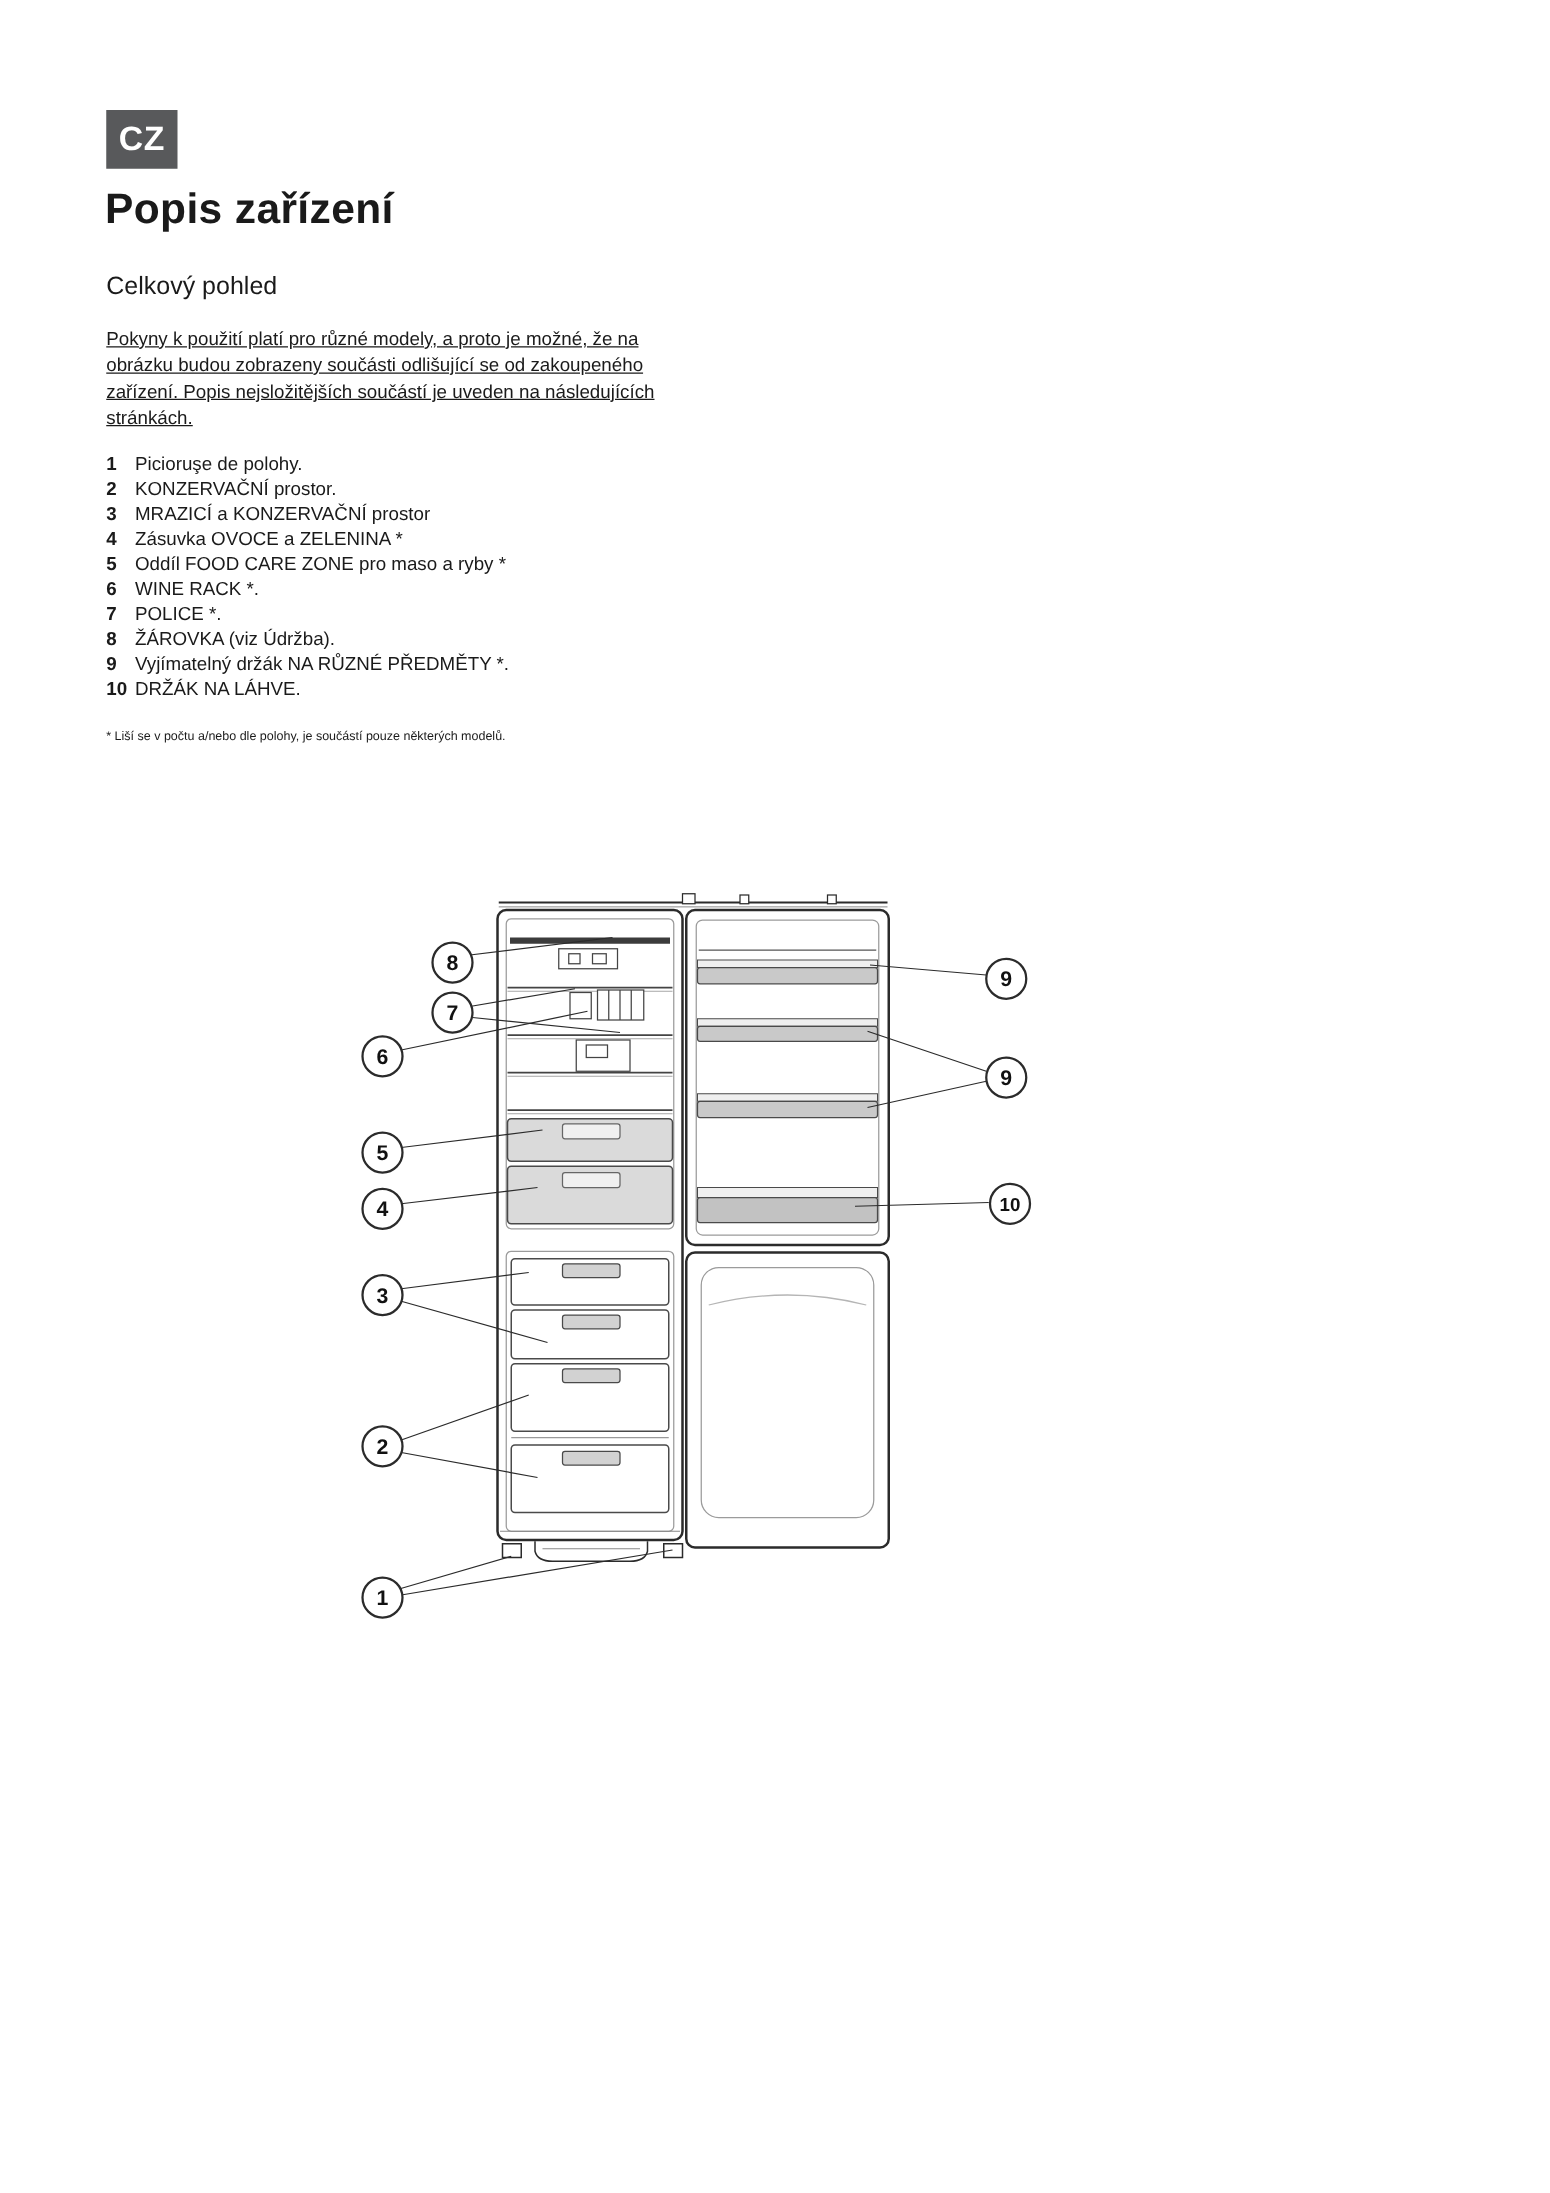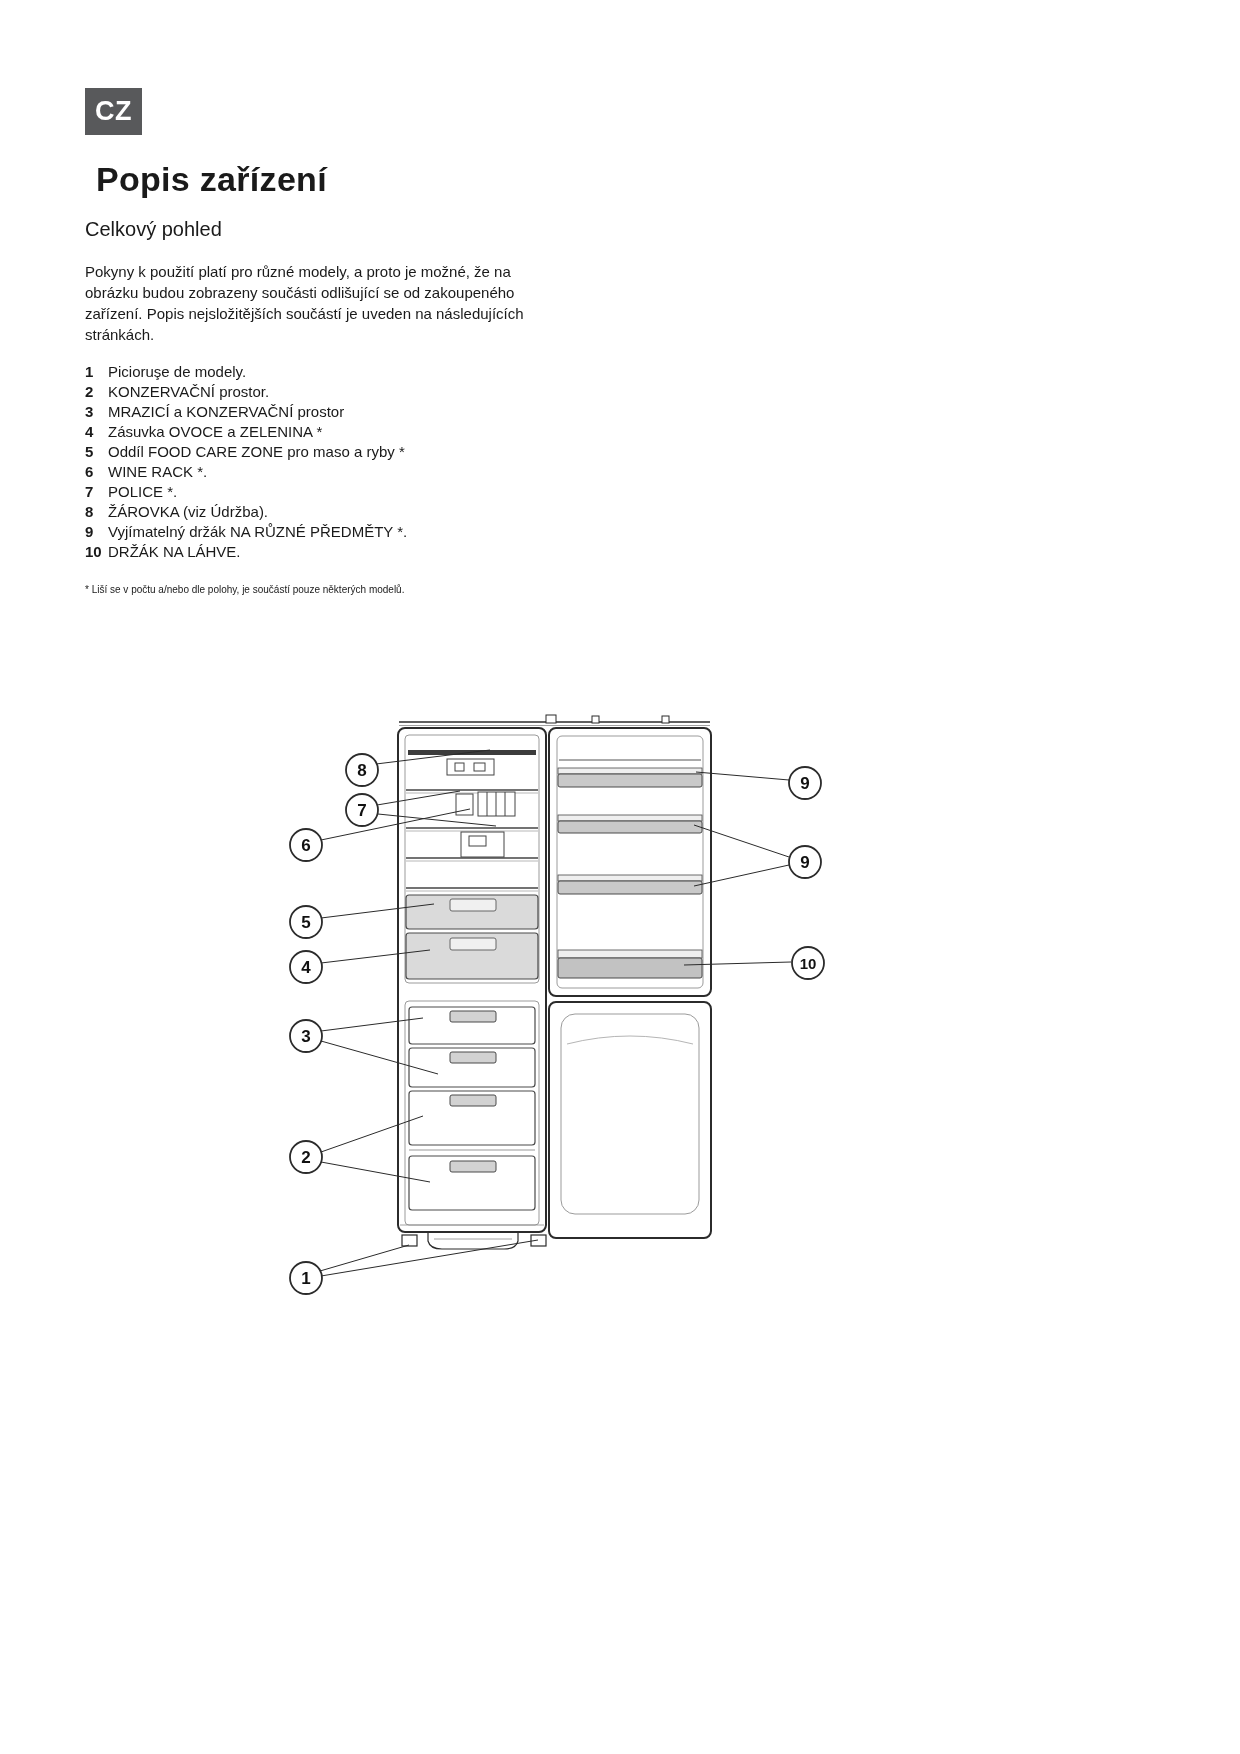--- a/index.html
+++ b/index.html
@@ -25,20 +25,21 @@
     font-size: 34px; font-weight: bold; letter-spacing: 0.3px;
   }
   .section-heading {
     position: absolute; left: 85px; top: 218px;
     font-size: 20px; font-weight: normal;
   }
   .intro {
     position: absolute; left: 85px; top: 261px;
     width: 482px; font-size: 15px; line-height: 21px;
     text-align: left;
+    text-decoration: underline;
   }
   .parts-list {
     position: absolute; left: 85px; top: 362px;
     width: 500px; font-size: 15px; line-height: 20px;
   }
   .list-item { display: flex; }
   .item-num { flex: 0 0 23px; width: 23px; font-weight: bold; }
   .item-text { flex: 1; }
   .bold { font-weight: normal; }
   .footnote {
@@ -48,30 +49,30 @@
   .diagram { position: absolute; left: 280px; top: 712px; }
   .diagram text { font-family: "Liberation Sans", sans-serif; }
 </style>
 </head>
 <body>
 
 <div class="page">
 
   <div class="cz-badge" style="background: rgb(88, 89, 91);">CZ</div>
 
-  <h1 class="doc-title" style="margin:12px">Popis zařízení</h1>
+  <h1 class="doc-title" style="margin:0">Popis zařízení</h1>
 
   <h2 class="section-heading" style="margin:0">Celkový pohled</h2>
 
   <p class="intro" style="margin:0">Pokyny k použití platí pro různé modely, a proto je možné, že na obrázku budou zobrazeny součásti odlišující se od zakoupeného zařízení. Popis nejsložitějších součástí je uveden na následujících stránkách.</p>
 
   <div class="parts-list">
       <div class="list-item">
         <span class="item-num">1</span>
-        <span class="item-text"><span>Picioruşe de modely.</span></span>
+        <span class="item-text"><span>Picioruşe de polohy.</span></span>
       </div>
       <div class="list-item">
         <span class="item-num">2</span>
         <span class="item-text"><span class="bold">KONZERVAČNÍ</span><span> prostor.</span></span>
       </div>
       <div class="list-item">
         <span class="item-num">3</span>
         <span class="item-text"><span class="bold">MRAZICÍ</span><span> a </span><span class="bold">KONZERVAČNÍ</span><span> prostor</span></span>
       </div>
       <div class="list-item">

